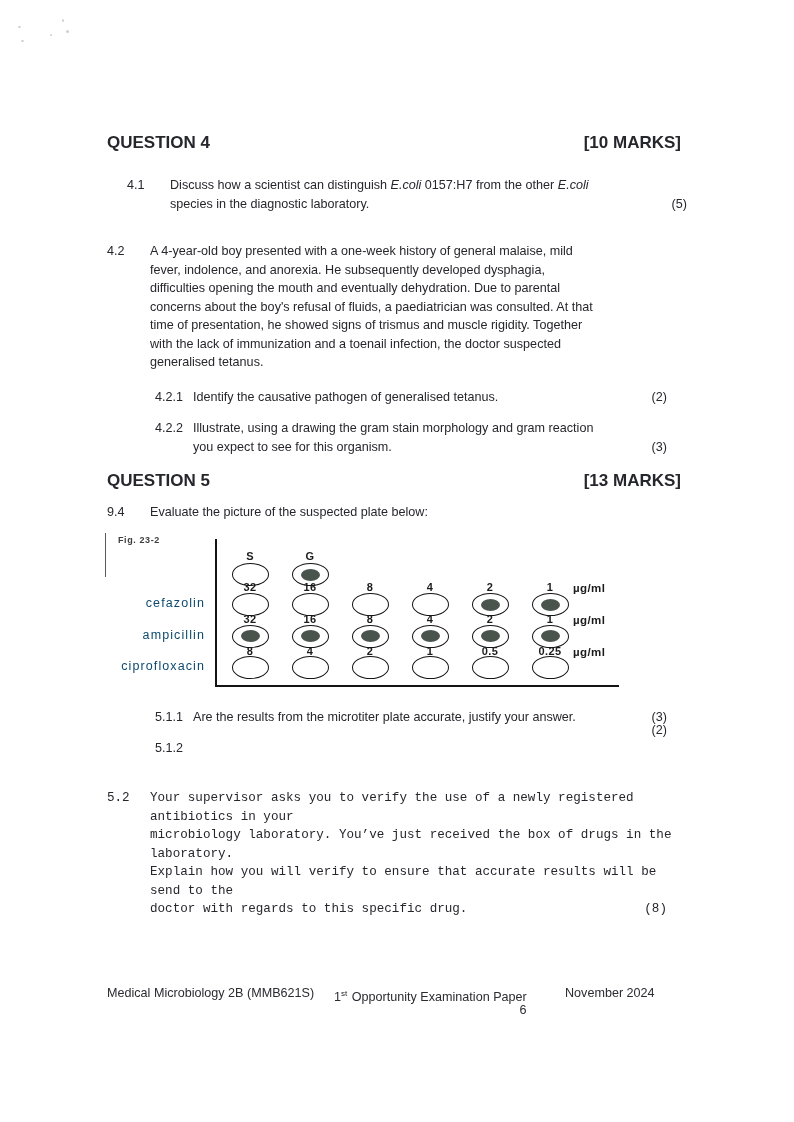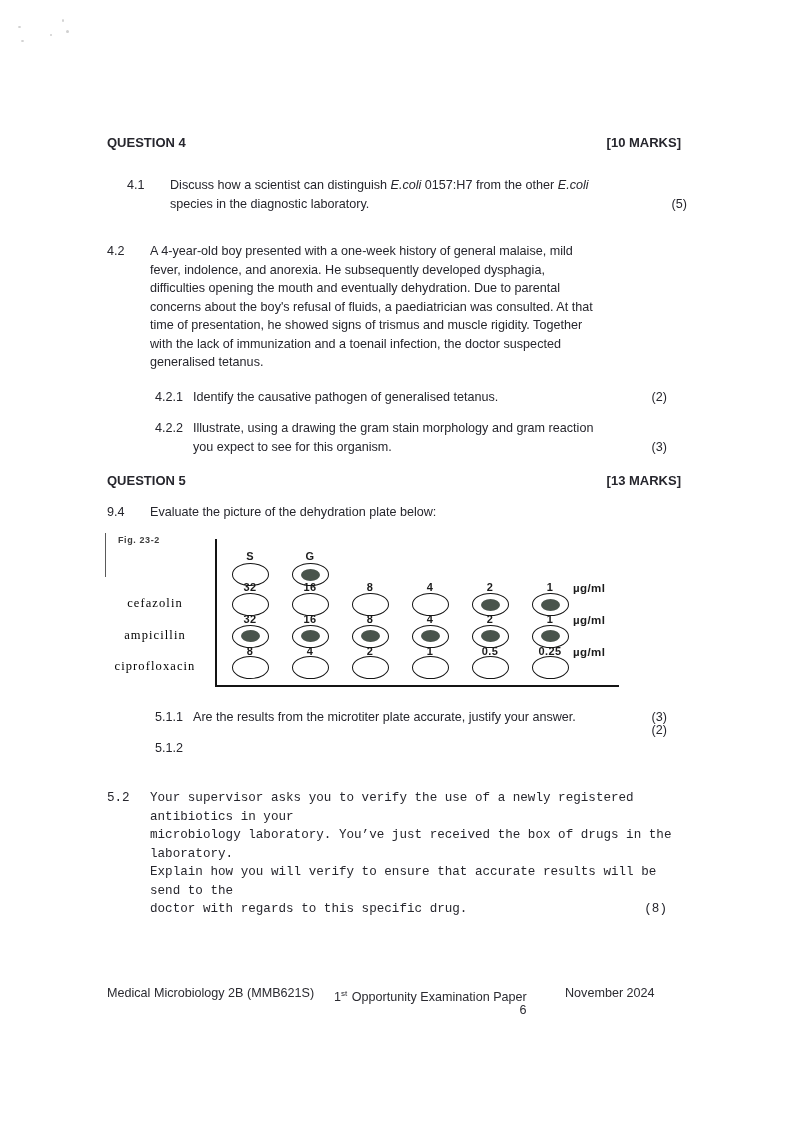--- a/index.html
+++ b/index.html
@@ -10,21 +10,21 @@
   }
   .page{position:absolute;inset:0;overflow:hidden;}
 
   
   .speck{position:absolute;background:#a9a9a9;border-radius:50%;opacity:.55;}
 
   
   .qheader{
     position:absolute;left:107px;width:574px;
     display:flex;justify-content:space-between;
-    font-weight:bold;font-size:13px;line-height:18px;align-items:center;
+    font-weight:bold;font-size:17px;line-height:18px;align-items:center;
   }
 
   
   .item{position:absolute;left:107px;width:574px;font-size:12.6px;line-height:18.5px;}
   .item .num{position:absolute;left:0;top:0;}
   .item .text{margin-left:43px;width:535px;white-space:pre-line;}
   .item.sub .num{left:48px;}
   .item.sub .text{margin-left:86px;width:475px;}
   .item .marks{position:absolute;right:14px;bottom:0;}
 
@@ -35,22 +35,22 @@
            letter-spacing:.6px;color:#3d3d3d;}
   .plot{position:absolute;inset:0;}
   .axis-v{position:absolute;left:110px;top:8px;height:148px;width:0;border-left:2px solid #141414;}
   .axis-h{position:absolute;left:110px;top:154px;width:404px;height:0;border-top:2px solid #141414;}
   .well{position:absolute;width:37px;height:23px;border:1.6px solid #141414;
         border-radius:50%;background:#fff;box-sizing:border-box;}
   .dot{position:absolute;left:50%;top:50%;width:19px;height:12px;margin:-6px 0 0 -9.5px;
        border-radius:50%;}
   .conc-label{position:absolute;width:40px;text-align:center;font-weight:bold;
               font-size:11px;letter-spacing:.4px;color:#1b1b1b;}
-  .drug-label{position:absolute;left:0;width:100px;text-align:center;font-size:12.5px;
-              letter-spacing:1.1px;color:#000000;font-family:Liberation Serif, serif;}
+  .drug-label{position:absolute;left:0;width:100px;text-align:right;font-size:12.5px;
+              letter-spacing:1.1px;color:#0c4a6e;}
   .unit-label{position:absolute;left:468px;width:60px;font-weight:bold;font-size:11.5px;
               letter-spacing:.4px;color:#1b1b1b;}
 
   
   .footer{position:absolute;top:985px;left:0;width:794px;font-size:12.6px;line-height:17px;color:#2b2b31;}
   .footer span.block{position:absolute;top:0;}
   .f-course{left:107px;}
   .f-paper{left:334px;}
   .f-date{left:565px;}
   .f-page{left:503px;top:17px !important;width:40px;text-align:center;}
@@ -103,21 +103,21 @@
     <span class="marks">(3)</span>
   </div>
 
   <div class="qheader" style="top:472px;">
     <span>QUESTION 5</span>
     <span>[13 MARKS]</span>
   </div>
 
   <div class="item" style="top:503px;">
     <span class="num">9.4</span>
-    <div class="text">Evaluate the picture of the dehydration plate below:</div>
+    <div class="text">Evaluate the picture of the suspected plate below:</div>
   </div>
 
   <div class="figure">
     <div class="cap-tick"></div>
     <div class="caption">Fig. 23-2</div>
     <div class="plot">
       <div class="axis-v"></div>
       <div class="axis-h"></div>
     <div class="conc-label" style="left: 125px; top: 19px;">S</div>
         <div class="well" style="left: 126.5px; top: 32px;"></div>

